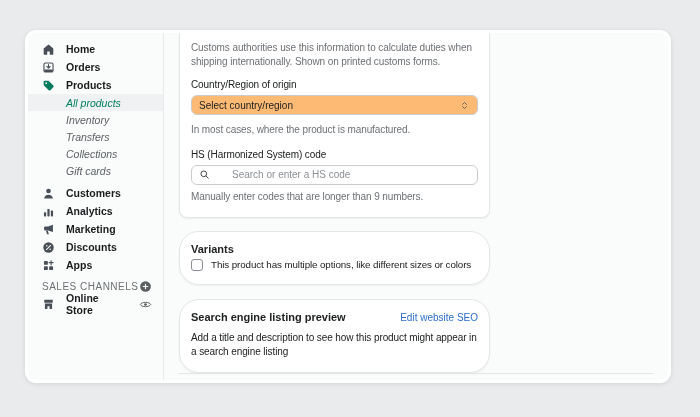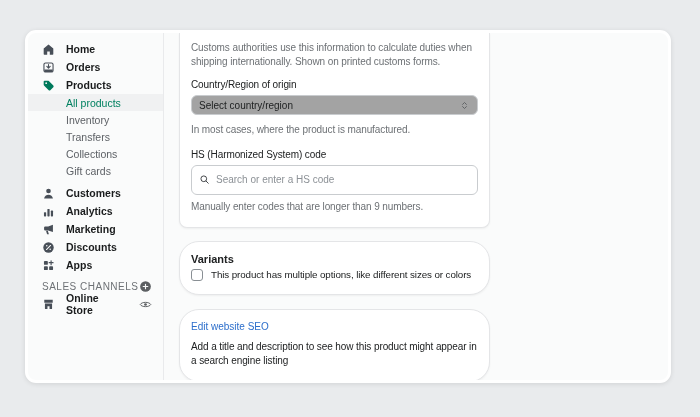--- a/index.html
+++ b/index.html
@@ -33,20 +33,21 @@
     font-weight:bold; color:#1a1c1d; cursor:pointer;
     white-space:nowrap;
   }
   .nav-item .ico { width:13px; height:13px; flex:0 0 13px; color:#484f58; display:flex; align-items:center; }
   .nav-item .ico svg { width:13px; height:13px; }
   .sub-item {
     display:flex; align-items:center;
     height:17px; padding:0 10px 0 38px;
     color:#5d6166; font-weight:normal; cursor:pointer;
     white-space:nowrap;
+    font-style:italic;
   }
   .sub-item.selected { background:#f0f1f2; color:#008060; }
   .group-gap { height:5px; }
   .channels-header {
     display:flex; align-items:center; justify-content:space-between;
     margin-top:3px; height:18px; padding:0 11px 0 14px;
     font-size:10px; letter-spacing:0.5px; color:#6d7175;
   }
   .channels-header .ico { width:13px; height:13px; color:#5c5f62; cursor:pointer; }
   .channels-header .ico svg { width:13px; height:13px; }
@@ -75,32 +76,32 @@
   }
   .card.customs {
     border-top:none; border-radius:0 0 8px 8px;
     padding:8px 11px 13px 11px;
   }
   .helptext { font-size:10px; line-height:1.42; color:#6d7175; letter-spacing:-0.1px; }
   .fieldlabel { font-size:10px; color:#202223; letter-spacing:-0.1px; }
   .customs .desc { margin-bottom:10px; }
   .customs .fieldlabel { margin-bottom:5px; }
   .selectbox {
-    height:20px; background:#a3a3a3;
+    height:20px; background:#fdba74;
     border:1px solid #c9cccf; border-radius:6px;
     display:flex; align-items:center; justify-content:space-between;
     padding:0 7px; font-size:10px; color:#202223; cursor:pointer;
   }
   .selectbox .stepper { width:11px; height:11px; color:#5c5f62; }
   .selectbox .stepper svg { width:11px; height:11px; }
   .field-help { margin-top:8px; margin-bottom:11px; }
   .searchbox {
-    height:30px; background:#fff;
+    height:20px; background:#fff;
     border:1px solid #c9cccf; border-radius:6px;
-    display:flex; align-items:center; gap:6px;
+    display:flex; align-items:center; gap:22px;
     padding:0 7px; margin-top:5px;
   }
   .searchbox .mag { width:11px; height:11px; color:#44474a; flex:0 0 11px; }
   .searchbox .mag svg { width:11px; height:11px; display:block; }
   .searchbox input {
     border:none; outline:none; flex:1; font-size:10px;
     font-family:"Liberation Sans", sans-serif; color:#202223; background:transparent;
   }
   .searchbox input::placeholder { color:#8c9196; }
   .card.variants { margin-top:13px; padding:11px 11px 13px 11px; }
@@ -294,20 +295,21 @@
       <section class="card variants">
         <h2 class="card-title">Variants</h2>
         <div class="check-row">
           <span class="checkbox"></span>
           <span class="check-label">This product has multiple options, like different sizes or colors</span>
         </div>
       </section>
 
       <section class="card seo">
         <div class="seo-head">
+          <h2 class="card-title">Search engine listing preview</h2>
           <a class="seo-link">Edit website SEO</a>
         </div>
         <p class="seo-desc">Add a title and description to see how this product might appear in a search engine listing</p>
       </section>
 
     </div>
 
     <div class="page-footer">
       
     </div>

